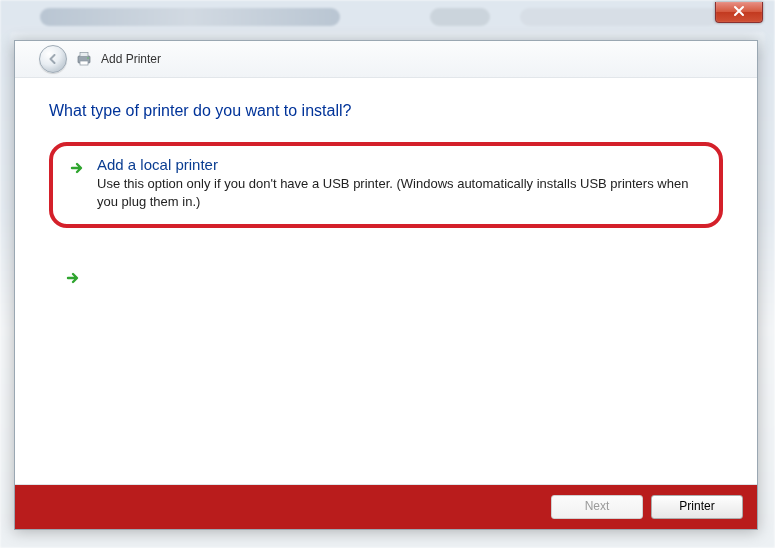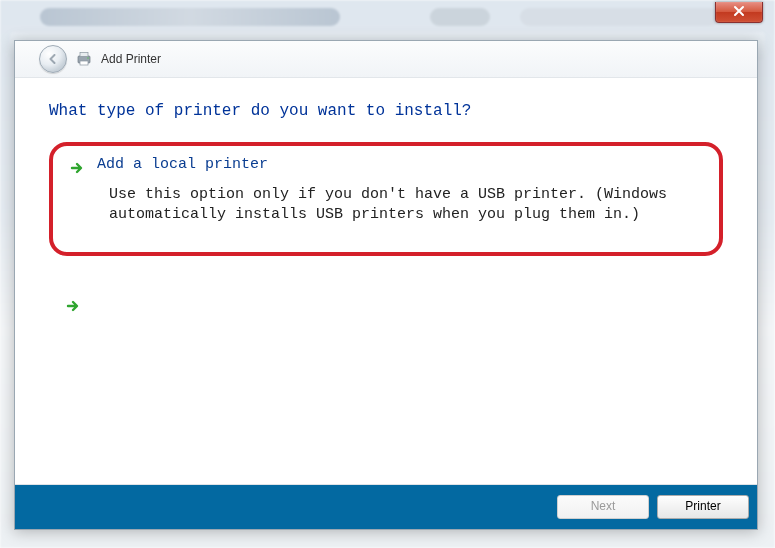--- a/index.html
+++ b/index.html
@@ -88,21 +88,20 @@
     width:18px; height:18px;
     display:flex; align-items:center; justify-content:center;
   }
   .header-title {
     color:#333;
     font-size:12px;
   }
 
   .content {
     padding: 24px 34px 0 34px;
-    font-family: Liberation Mono, monospace;
   }
   .question {
     color: #003399;
     font-size: 16px;
     margin: 0 0 22px 0;
     font-weight: 400;
   }
   .option {
     position: relative;
     padding: 10px 20px 14px 44px;
@@ -123,35 +122,35 @@
     width: 16px; height:16px;
   }
   .option.highlighted .arrow { left:16px; top:14px; }
   .option h3 {
     margin: 0 0 2px 0;
     color: #0a3d91;
     font-size: 15px;
     font-weight: 400;
   }
   .option p {
-    margin: 12px;
+    margin: 0;
     color: #222;
-    font-size: 15px;
+    font-size: 13px;
     line-height: 1.35;
   }
   .footer {
     position: absolute;
     bottom: 0; left: 0; right: 0;
     height: 44px;
     border-top: 1px solid #dfe3e7;
-    background: #0369a1;
+    background: #b91c1c;
     display: flex;
     justify-content: flex-end;
     align-items: center;
-    padding-right: 8px;
+    padding-right: 14px;
     gap: 8px;
   }
   .btn {
     min-width: 70px;
     height: 22px;
     border: 1px solid #acacac;
     border-radius: 3px;
     background: linear-gradient(#fefefe,#e7e7e7);
     font-size: 12px;
     text-align: center;

